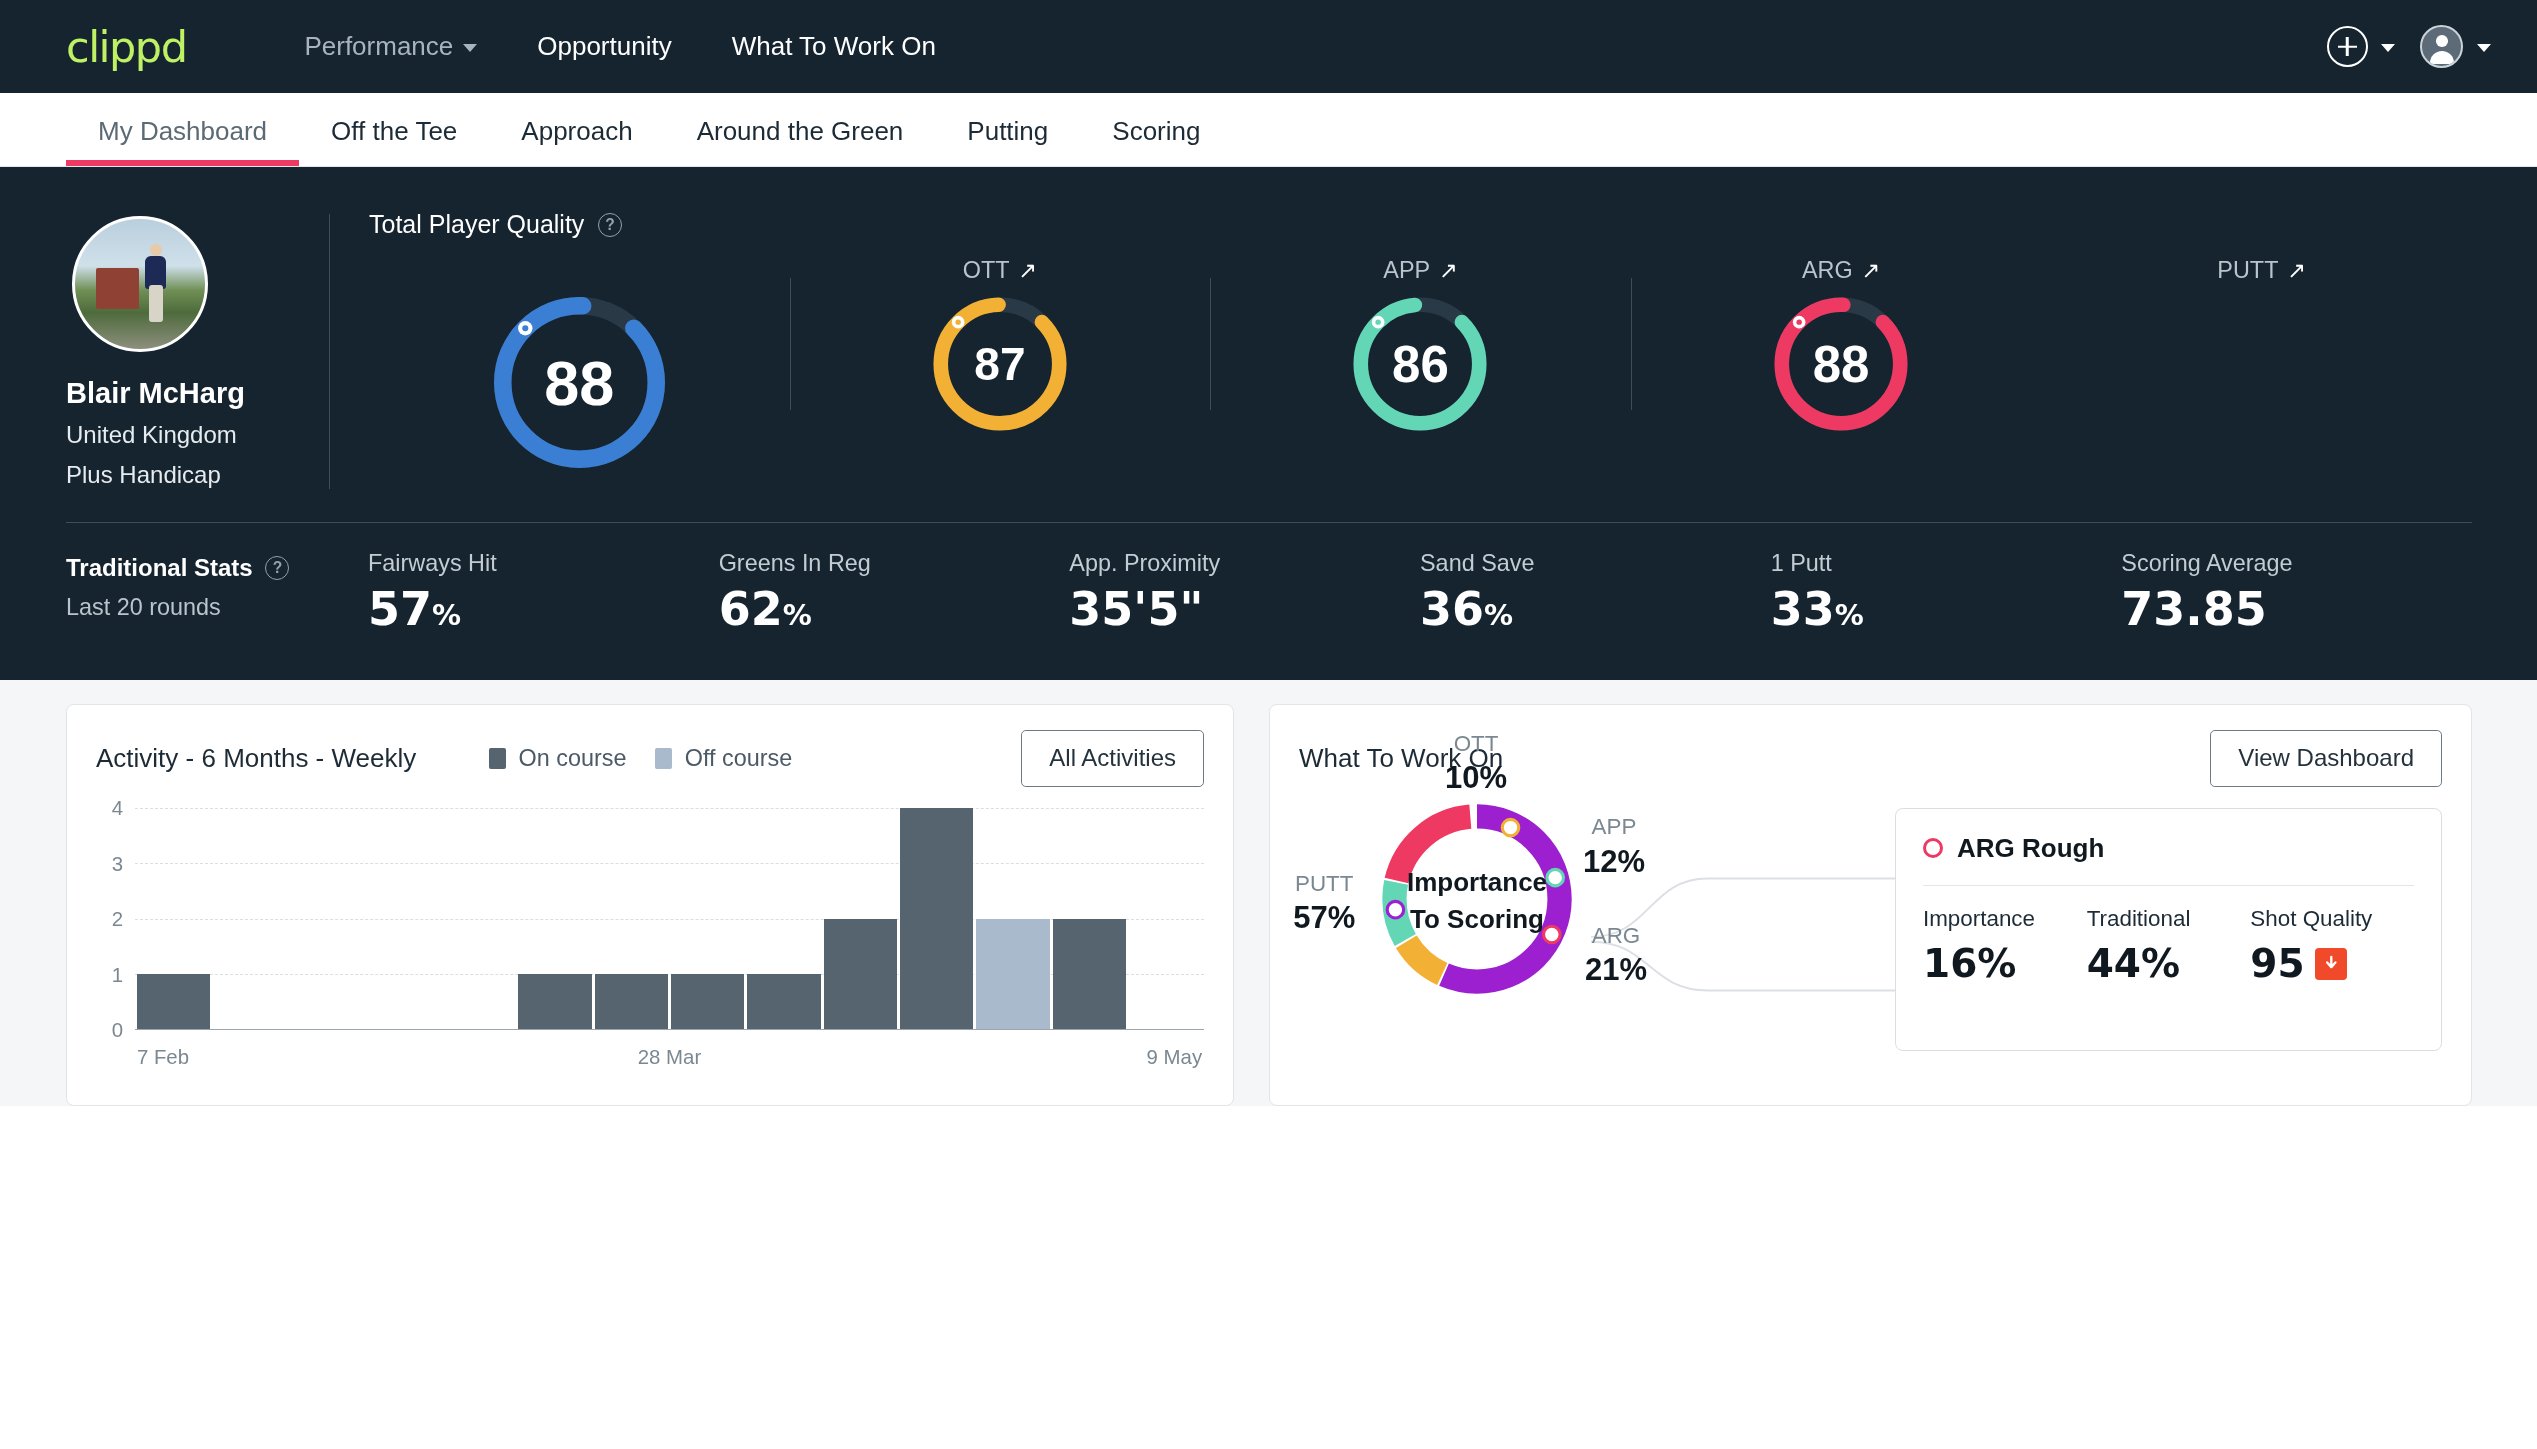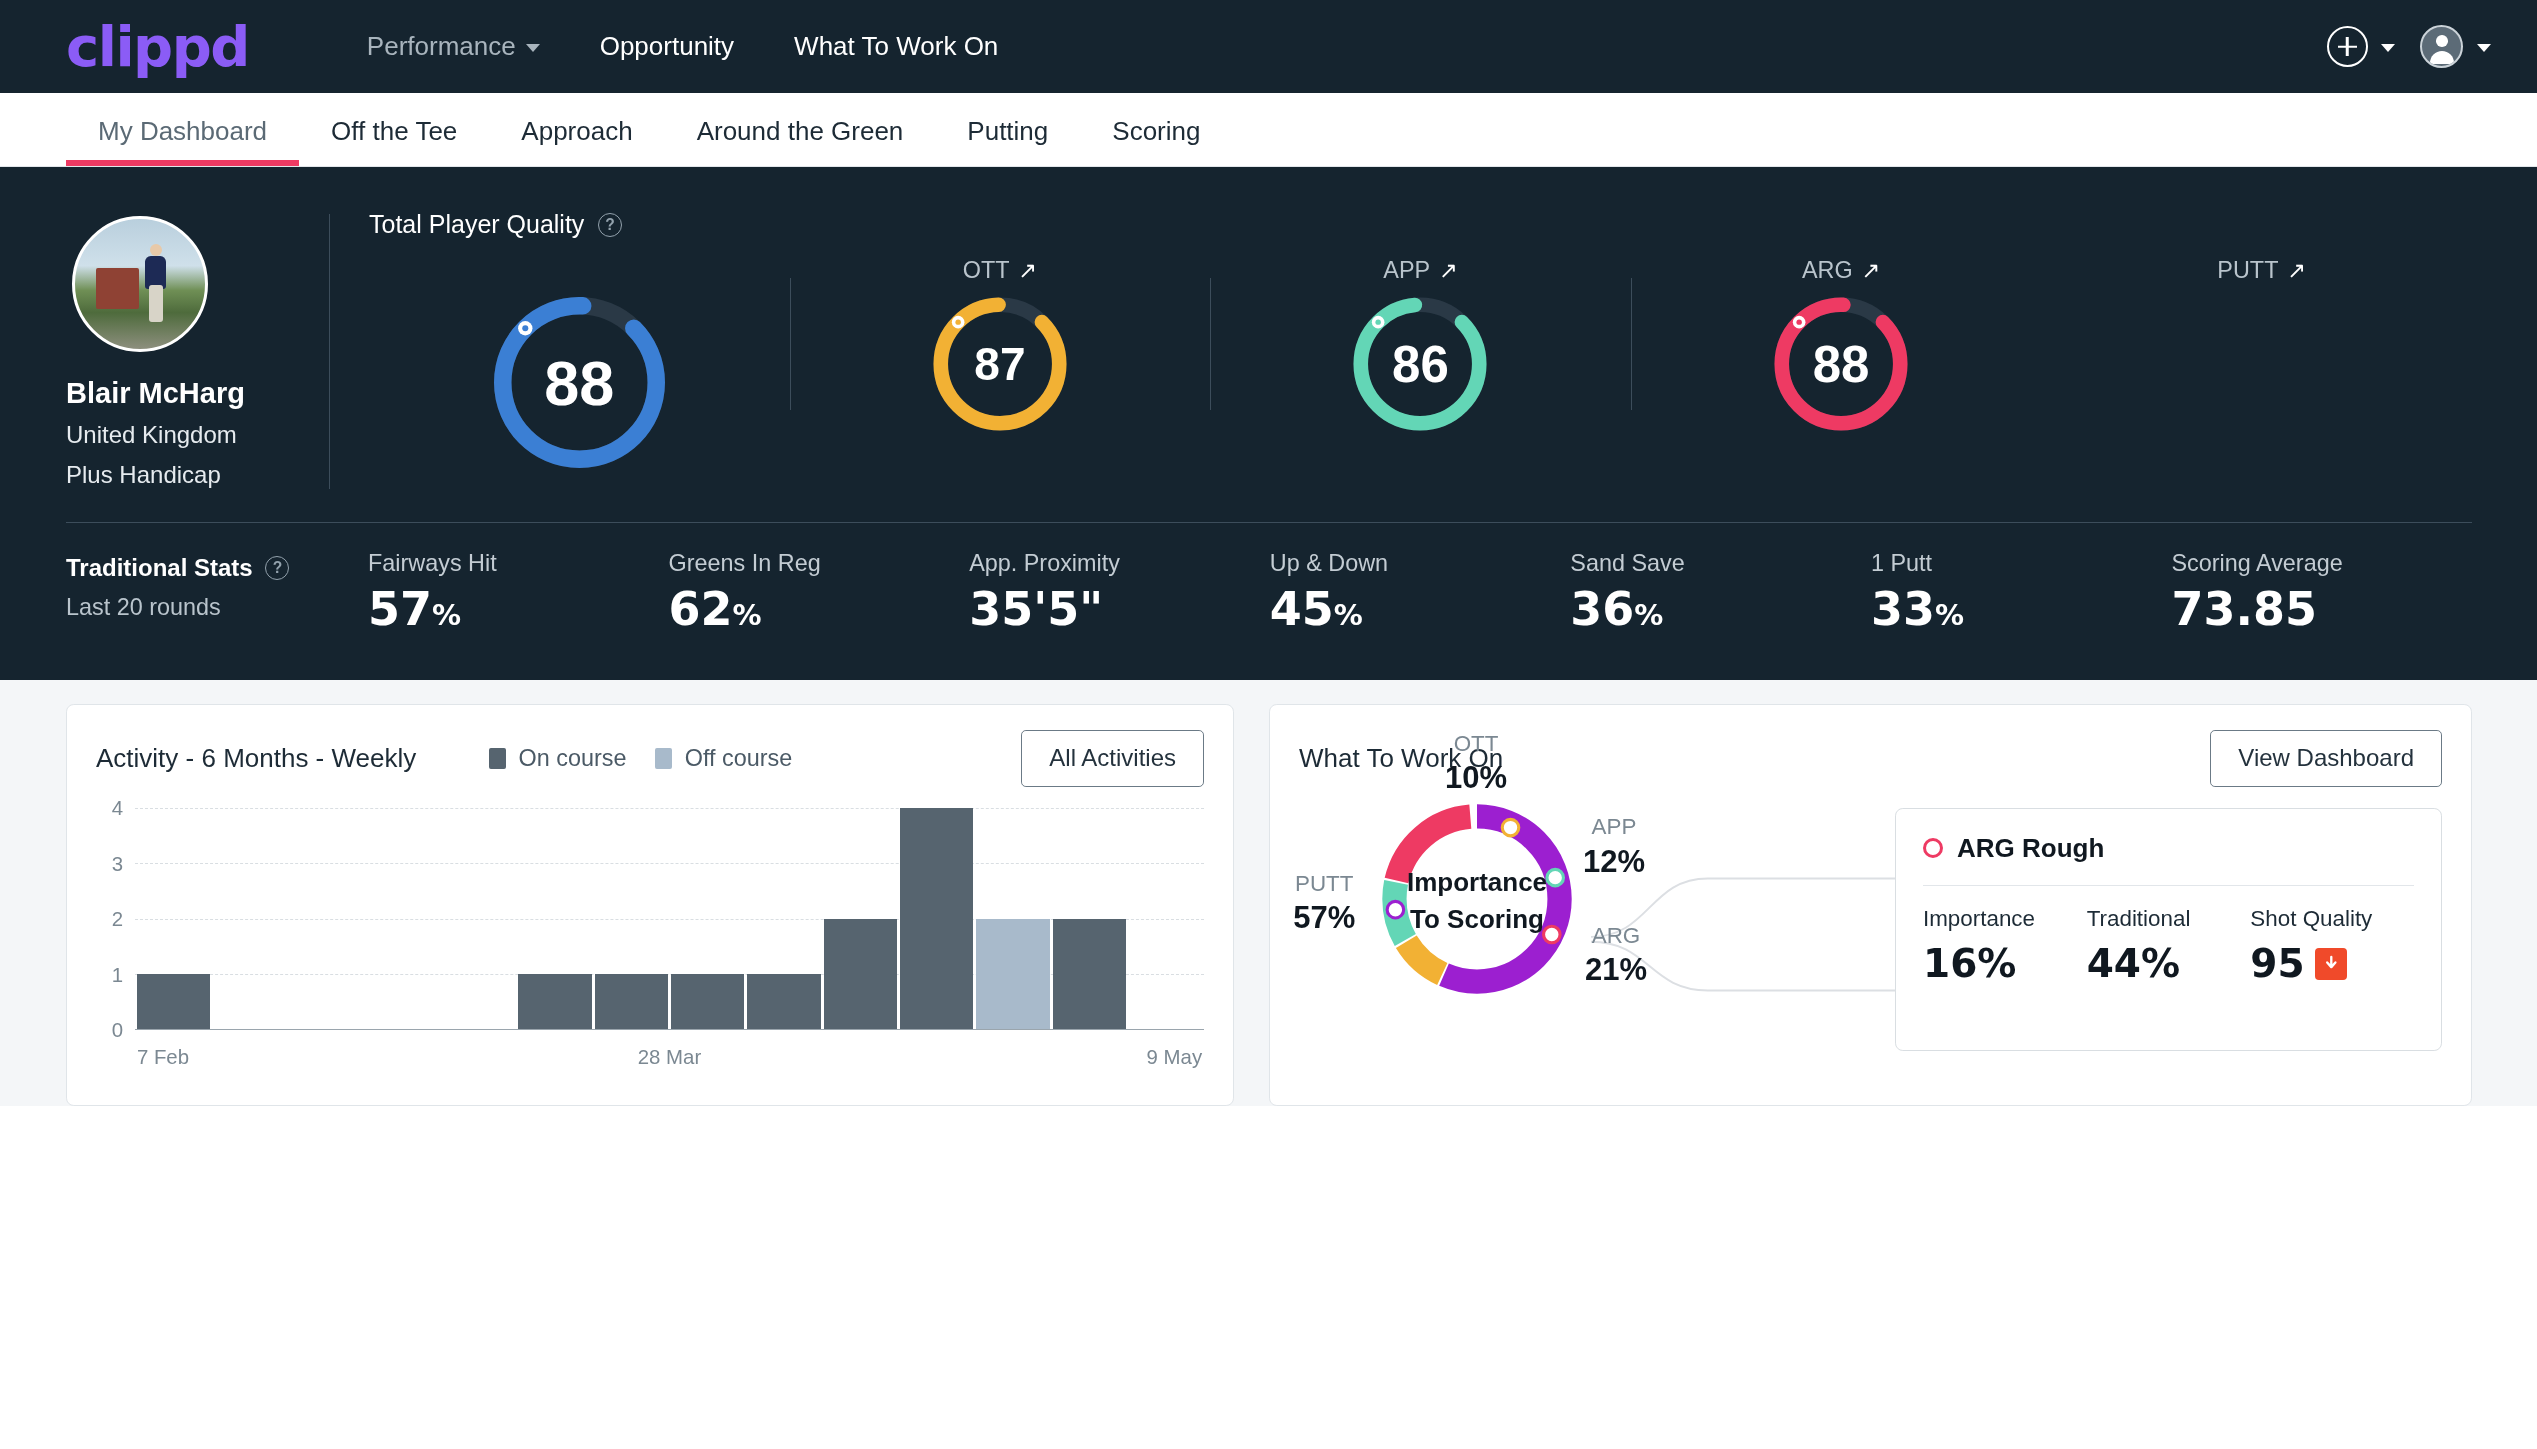--- a/index.html
+++ b/index.html
@@ -13,23 +13,23 @@
   
   .topbar {
     height: 93px;
     background: #15242f;
     display: flex;
     align-items: center;
     padding: 0 47px 0 66px;
     position: relative;
   }
   .logo {
-    font-size: 56px;
-    font-weight: 700;
-    color: #8b5cf6;
+    font-size: 43px;
+    font-weight: 400;
+    color: #bef264;
     letter-spacing: -1.5px;
     font-family: "DejaVu Sans", sans-serif;
   }
   .topnav {
     display: flex;
     align-items: center;
     gap: 0;
     margin-left: 88px;
   }
   .topnav-item {
@@ -466,24 +466,20 @@
       <div class="s-lab">Fairways Hit</div>
       <div class="s-val"><span>57</span><span class="unit">%</span></div>
     </div>
     <div class="stat">
       <div class="s-lab">Greens In Reg</div>
       <div class="s-val"><span>62</span><span class="unit">%</span></div>
     </div>
     <div class="stat">
       <div class="s-lab">App. Proximity</div>
       <div class="s-val"><span>35'5"</span><span class="unit"></span></div>
-    </div>
-    <div class="stat">
-      <div class="s-lab">Up &amp; Down</div>
-      <div class="s-val"><span>45</span><span class="unit">%</span></div>
     </div>
     <div class="stat">
       <div class="s-lab">Sand Save</div>
       <div class="s-val"><span>36</span><span class="unit">%</span></div>
     </div>
     <div class="stat">
       <div class="s-lab">1 Putt</div>
       <div class="s-val"><span>33</span><span class="unit">%</span></div>
     </div>
     <div class="stat">

